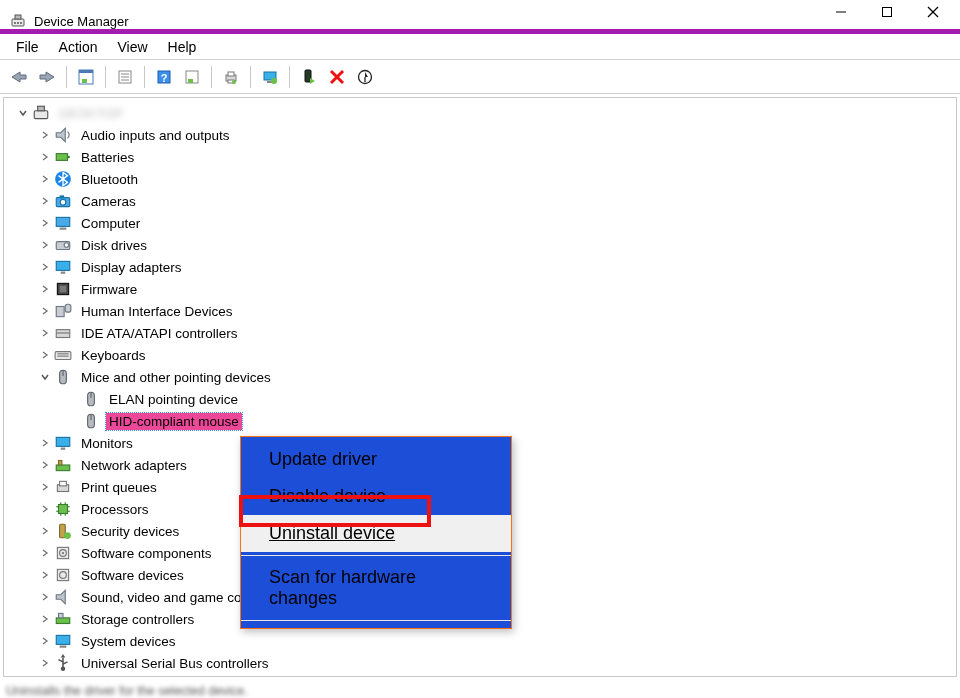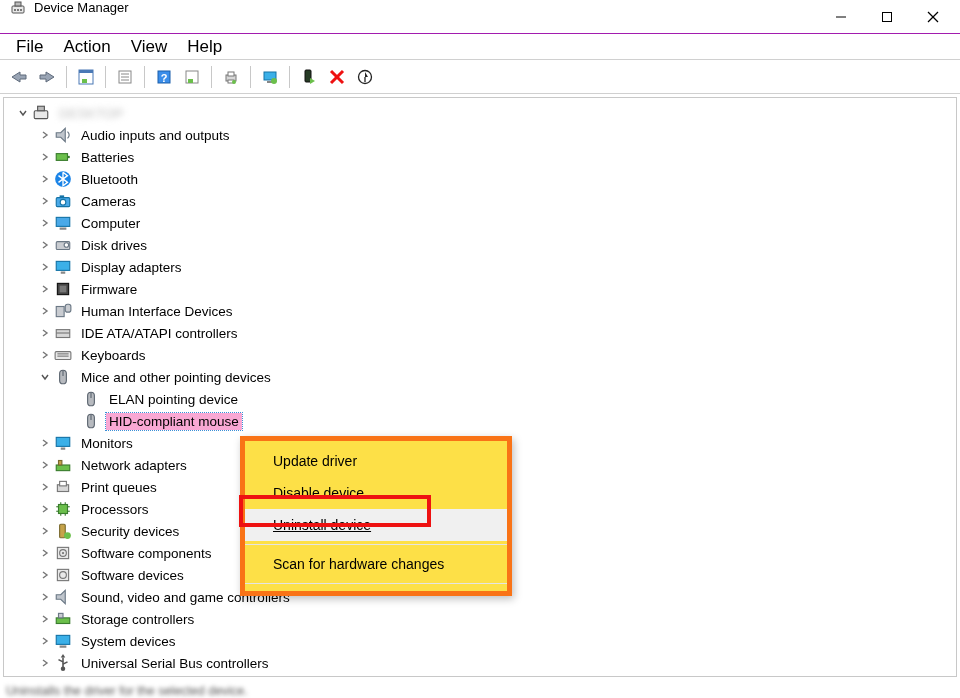--- a/index.html
+++ b/index.html
@@ -10,24 +10,24 @@
     background: #fff;
     color: #000;
     width: 960px;
     height: 698px;
     overflow: hidden;
     position: relative;
   }
   
   .titlebar {
     display: flex;
-    align-items: flex-start;
+    align-items: flex-end;
     height: 34px;
     padding: 0 4px 0 10px;
-    border-bottom: 1px solid #a21caf;
+    border-bottom: 5px solid #a21caf;
   }
   .titlebar .app-icon {
     width: 16px; height: 16px; margin-right: 8px;
     display: inline-flex; align-items: center; justify-content: center;
   }
   .titlebar .title { font-size: 13px; }
   .titlebar .spacer { flex: 1; }
   .winbtn {
     width: 46px; height: 34px;
     display: inline-flex; align-items: center; justify-content: center;
@@ -38,21 +38,21 @@
   .menubar {
     display: flex;
     height: 26px;
     align-items: stretch;
     padding: 0 6px;
     border-bottom: 1px solid #d0d0d0;
   }
   .menuitem {
     padding: 0 10px;
     display: flex; align-items: center;
-    font-size: 17px;
+    font-size: 14px;
   }
   
   .toolbar {
     display: flex;
     align-items: center;
     height: 34px;
     padding: 4px 6px;
     border-bottom: 1px solid #d0d0d0;
     gap: 2px;
   }
@@ -84,36 +84,36 @@
     margin-right: 2px;
     color: #5a5a5a;
   }
   .twisty svg { width: 10px; height: 10px; }
   .nodeicon {
     width: 18px; height: 18px;
     display: inline-flex; align-items: center; justify-content: center;
     margin-right: 6px;
   }
   .label { font-size: 13.5px; padding: 1px 3px; }
-  .label.selected { background: #f9a8d4; outline: 1px dotted #3a8fd6; }
+  .label.selected { background: #ec4899; outline: 1px dotted #3a8fd6; }
   .root .label { filter: blur(3px); color:#bdbdbd; }
   .ind-root { padding-left: 12px; }
   .ind-cat  { padding-left: 34px; text-align: right; }
   .ind-leaf { padding-left: 62px; text-align: center; }
   
   .ctxmenu {
     position: absolute;
     left: 240px;
     top: 436px;
     width: 272px;
-    background: #fde047;
-    border: 5px solid #f97316;
+    background: #1d4ed8;
+    border: 1px solid #f97316;
     box-shadow: 2px 3px 8px rgba(0,0,0,0.25);
     padding: 4px 0;
-    font-size: 14px;
+    font-size: 18px;
   }
   .ctxitem {
     padding: 8px 28px;
     position: relative;
   }
   .ctxitem.hover { background: #f0f0f0; text-decoration: underline; }
   .ctxsep { height: 1px; background: #e4e4e4; margin: 3px 0; }
   .ctxitem.bold { font-weight: 600; }
   .highlight-box {
     position: absolute;

